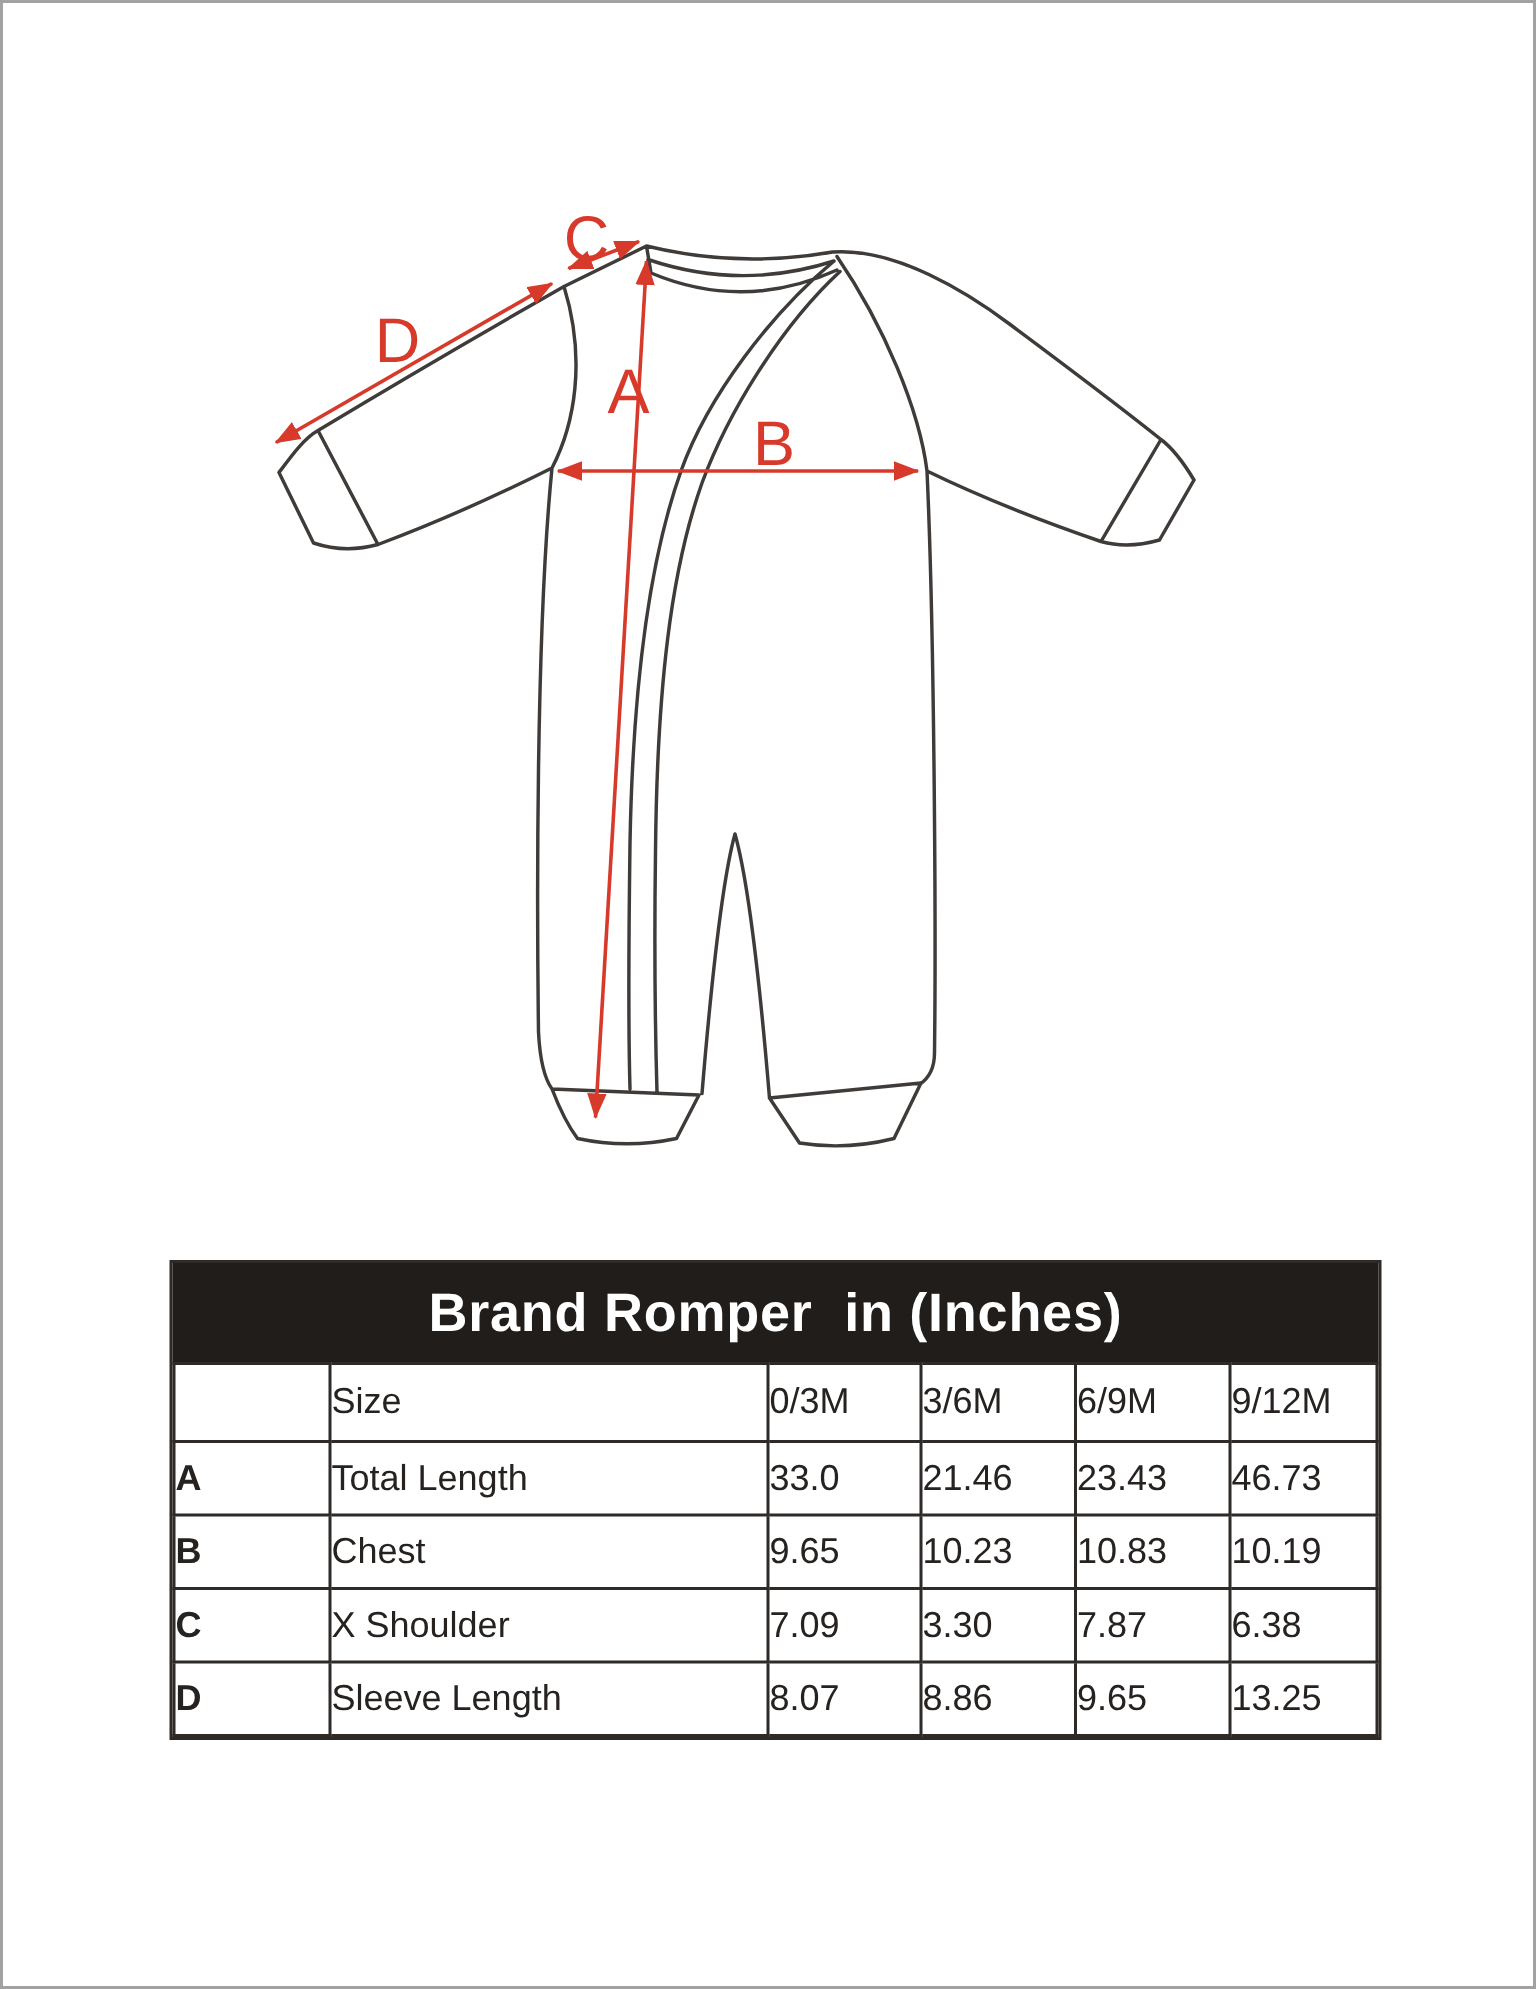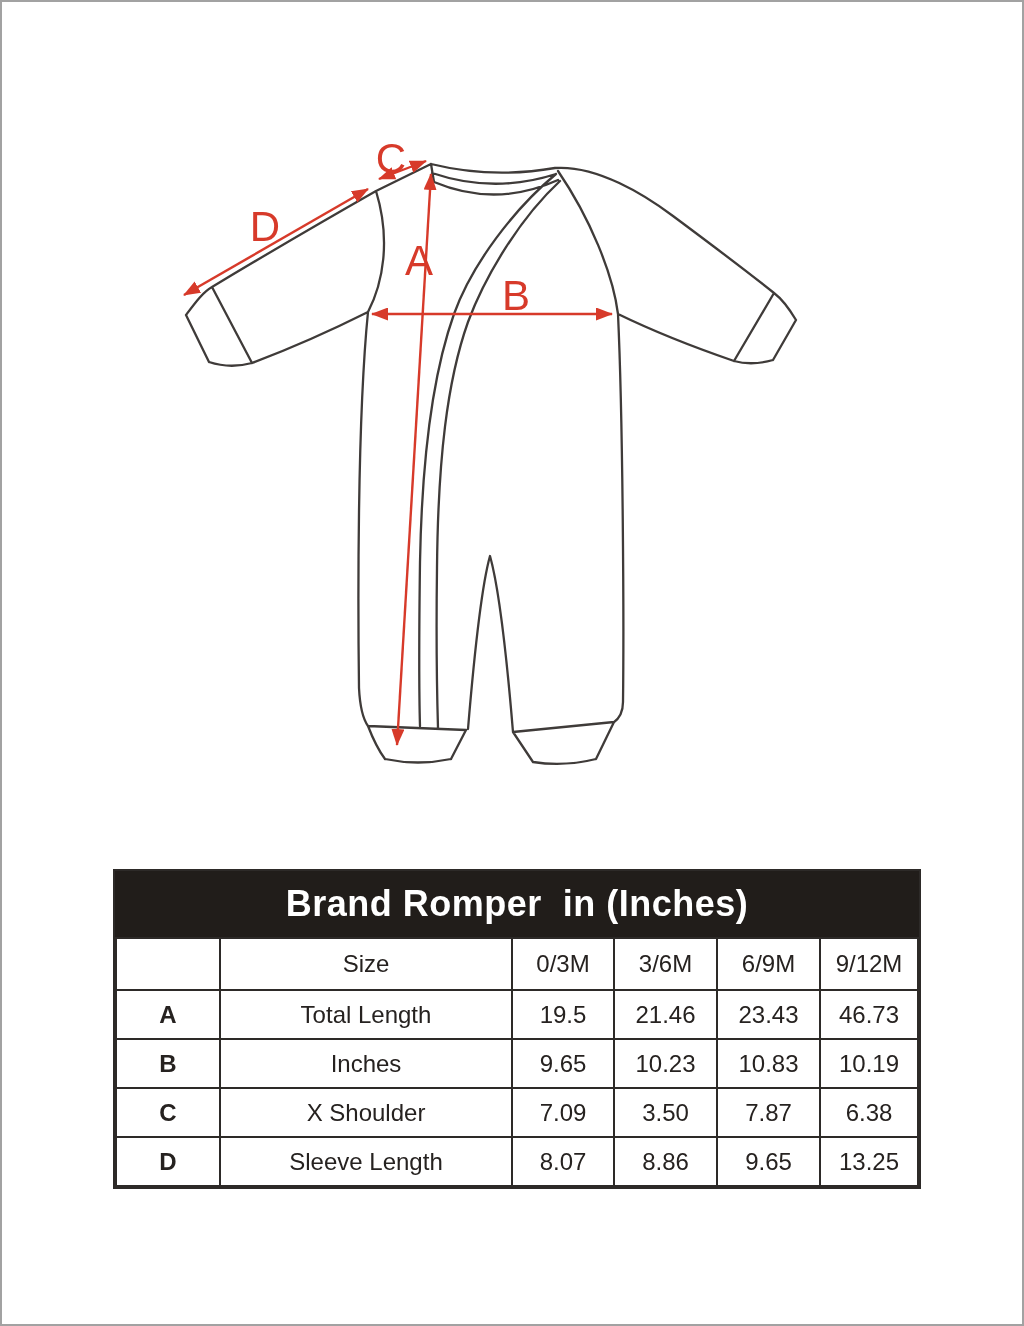--- a/index.html
+++ b/index.html
@@ -7,31 +7,31 @@
     width:1024px;height:1326px;position:relative;background:#ffffff;
     box-sizing:border-box;border:2px solid #a2a2a2;overflow:hidden;
     font-family:"Liberation Sans","DejaVu Sans",sans-serif;
   }
   .diagram-wrap{position:absolute;left:0;top:0;width:1024px;height:830px;}
   svg text.meas{
     font-family:"Liberation Sans","DejaVu Sans",sans-serif;
     font-size:42px;fill:#d73a2a;
   }
   .size-chart{
-    position:absolute;left:111px;top:867px;width:808px;
+    position:absolute;left:111px;top:838px;width:808px;
     box-sizing:border-box;border:2px solid #2d2a28;background:#ffffff;
   }
   .chart-title{
     height:66px;background:#211d1a;color:#ffffff;
     display:flex;align-items:center;justify-content:center;
     font-size:36px;font-weight:bold;white-space:pre;letter-spacing:0.5px;
   }
   table.sc{border-collapse:collapse;table-layout:fixed;width:100%;}
   table.sc td{
-    border:2px solid #2d2a28;text-align:center;vertical-align:middle;
+    border:2px solid #2d2a28;vertical-align:middle;
     font-size:24px;color:#262220;height:47px;padding:0;
     overflow:hidden;white-space:nowrap;
   }
   table.sc tr.size-row td{height:50px;}
   td.letter{color:#d02f26;font-weight:bold;font-size:23px;}
 </style>
 </head>
 <body>
 
 <div class="diagram-wrap">
@@ -103,38 +103,38 @@
         <td class="letter"></td>
         <td>Size</td>
         <td>0/3M</td>
         <td>3/6M</td>
         <td>6/9M</td>
         <td>9/12M</td>
       </tr>
       <tr>
         <td class="letter">A</td>
         <td>Total Length</td>
-        <td>19.5</td>
+        <td>33.0</td>
         <td>21.46</td>
         <td>23.43</td>
         <td>46.73</td>
       </tr>
       <tr>
         <td class="letter">B</td>
-        <td>Inches</td>
+        <td>Chest</td>
         <td>9.65</td>
         <td>10.23</td>
         <td>10.83</td>
         <td>10.19</td>
       </tr>
       <tr>
         <td class="letter">C</td>
         <td>X Shoulder</td>
         <td>7.09</td>
-        <td>3.50</td>
+        <td>3.30</td>
         <td>7.87</td>
         <td>6.38</td>
       </tr>
       <tr>
         <td class="letter">D</td>
         <td>Sleeve Length</td>
         <td>8.07</td>
         <td>8.86</td>
         <td>9.65</td>
         <td>13.25</td>

